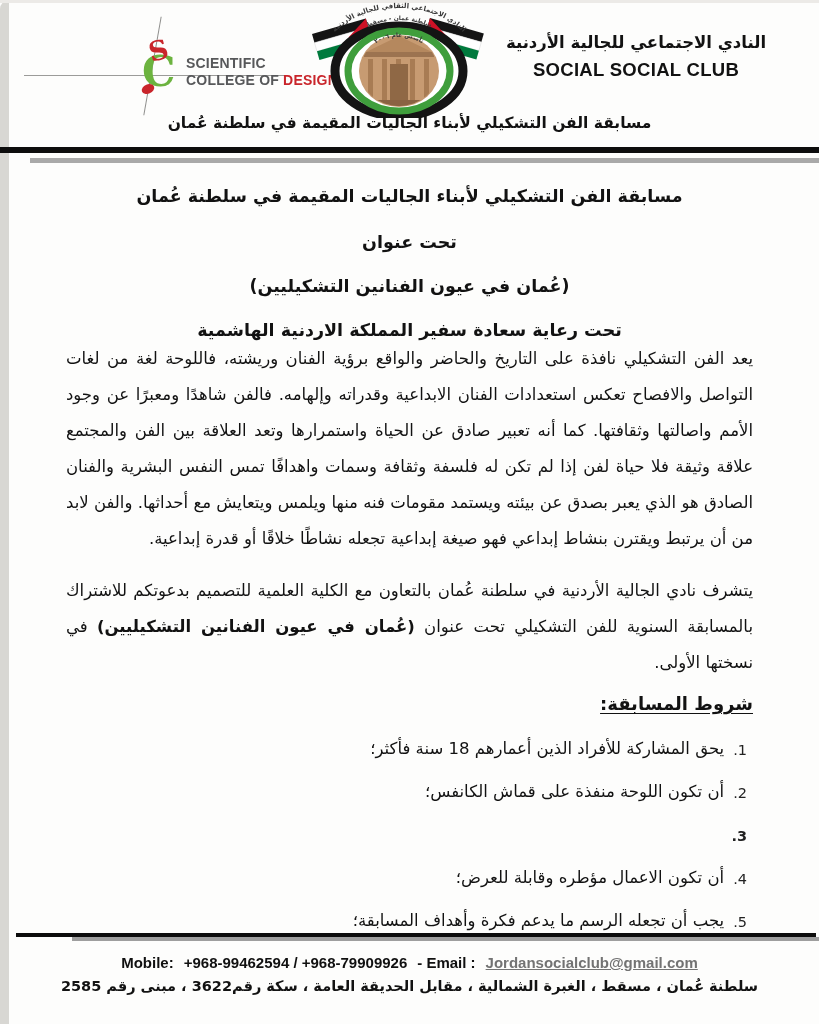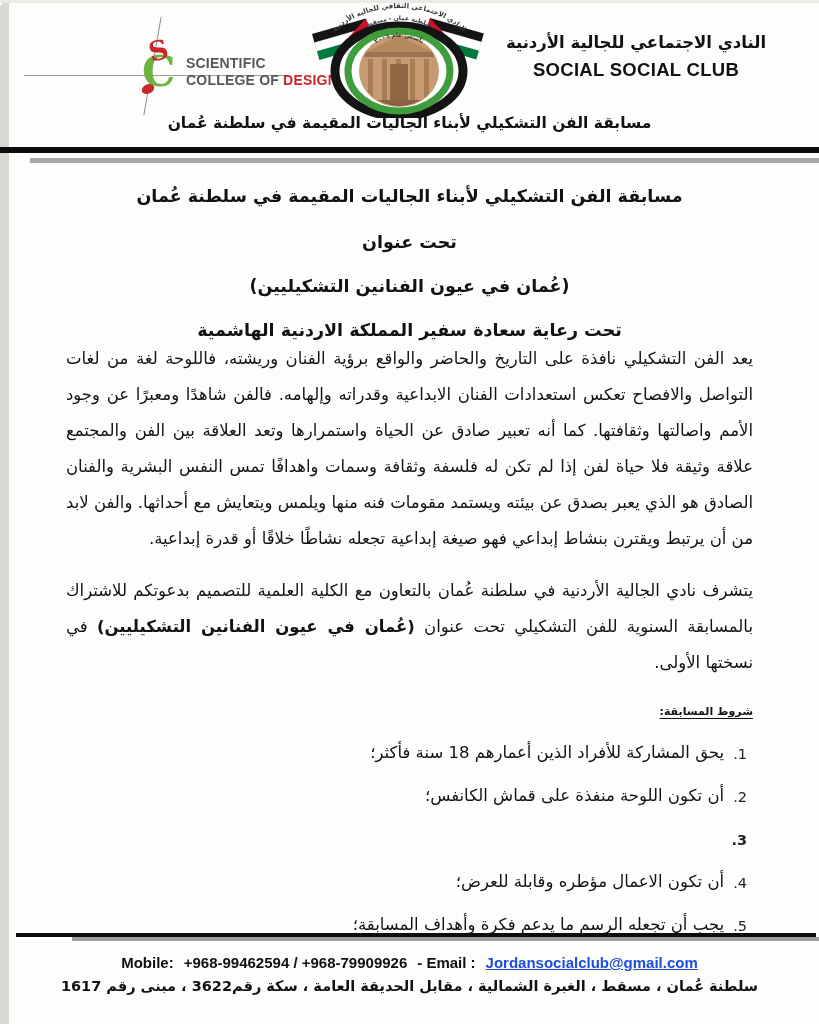--- a/index.html
+++ b/index.html
@@ -42,36 +42,36 @@
   .doc { position:absolute; left:66px; right:66px; top:184px; }
   .center-line { text-align:center; font-weight:bold; font-size:17.5px; direction:rtl; }
   .doc-title   { margin-top:2px; }
   .gap-a { margin-top:26px; }
   .gap-b { margin-top:24px; }
   .para { direction:rtl; text-align:justify; font-size:16.5px; line-height:36px; }
   .para1 { margin-top:1px; }
   .para2 { margin-top:16px; }
   .bold { font-weight:bold; }
 
-  .rules-heading { direction:rtl; text-align:right; font-weight:bold; font-size:11px;
-    text-decoration:underline; text-underline-offset:3px; margin-top:24px; }
+  .rules-heading { direction:rtl; text-align:right; font-weight:bold; font-size:18px;
+    text-decoration:underline; text-underline-offset:3px; margin-top:12px; }
   .rules { margin-top:20px; display:flex; flex-direction:column; gap:12px; direction:rtl;
     padding-right:6px; font-size:16.5px; line-height:30px; }
   .rule-row { display:flex; direction:rtl; gap:9px; }
   .rule-row .marker { font-size:14.5px; color:#222; flex:0 0 auto; padding-top:1px; }
   .rule-bold { font-weight:bold; }
 
   
   .rule-black-bottom { position:absolute; left:16px; right:3px; top:933px; height:4px; background:#0c0c0c; }
   .rule-gray-bottom  { position:absolute; left:72px; right:0; top:937px; height:4px; background:#9e9e9e; }
   .footer { position:absolute; left:0; right:0; top:954px; text-align:center; }
   .footer-line1 { direction:ltr; font-family:"Liberation Sans", sans-serif; font-weight:bold;
     font-size:15px; color:#101010; }
   .footer-line1 .sp { margin-right:10px; }
-  .footer-email { color:#1d4ed8; text-decoration:underline; margin-left:10px; }
+  .footer-email { color:#737373; text-decoration:underline; margin-left:10px; }
   .footer-line2 { direction:rtl; font-weight:bold; font-size:14.5px; margin-top:7px; }
 </style>
 </head>
 <body>
 
 <div class="page">
   <div class="scan-edge-left"></div>
   <div class="scan-edge-top"></div>
 
   <div class="college-logo">
@@ -186,15 +186,15 @@
     </div>
   </div>
 
   <div class="rule-black-bottom"></div>
   <div class="rule-gray-bottom"></div>
 
   <div class="footer">
     <div class="footer-line1">
       <span class="sp">Mobile:</span><span class="sp">+968-99462594 /  +968-79909926</span><span>- Email :</span><a class="footer-email" href="#">Jordansocialclub@gmail.com</a>
     </div>
-    <div class="footer-line2">سلطنة عُمان ، مسقط ، الغبرة الشمالية ، مقابل الحديقة العامة ، سكة رقم3622 ، مبنى رقم 1617</div>
+    <div class="footer-line2">سلطنة عُمان ، مسقط ، الغبرة الشمالية ، مقابل الحديقة العامة ، سكة رقم3622 ، مبنى رقم 2585</div>
   </div>
 </div>
 
 </body></html>

